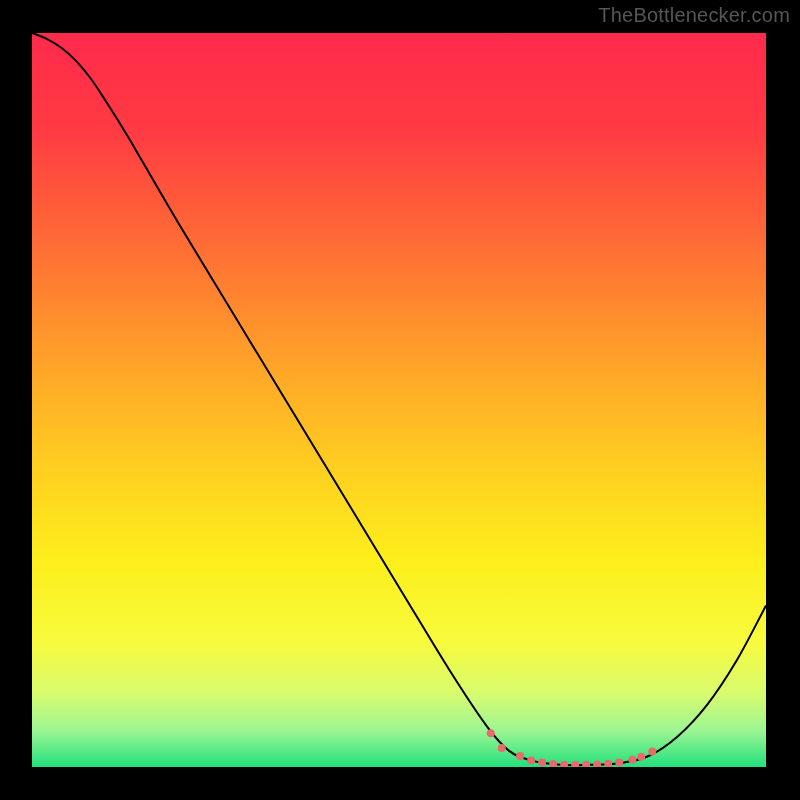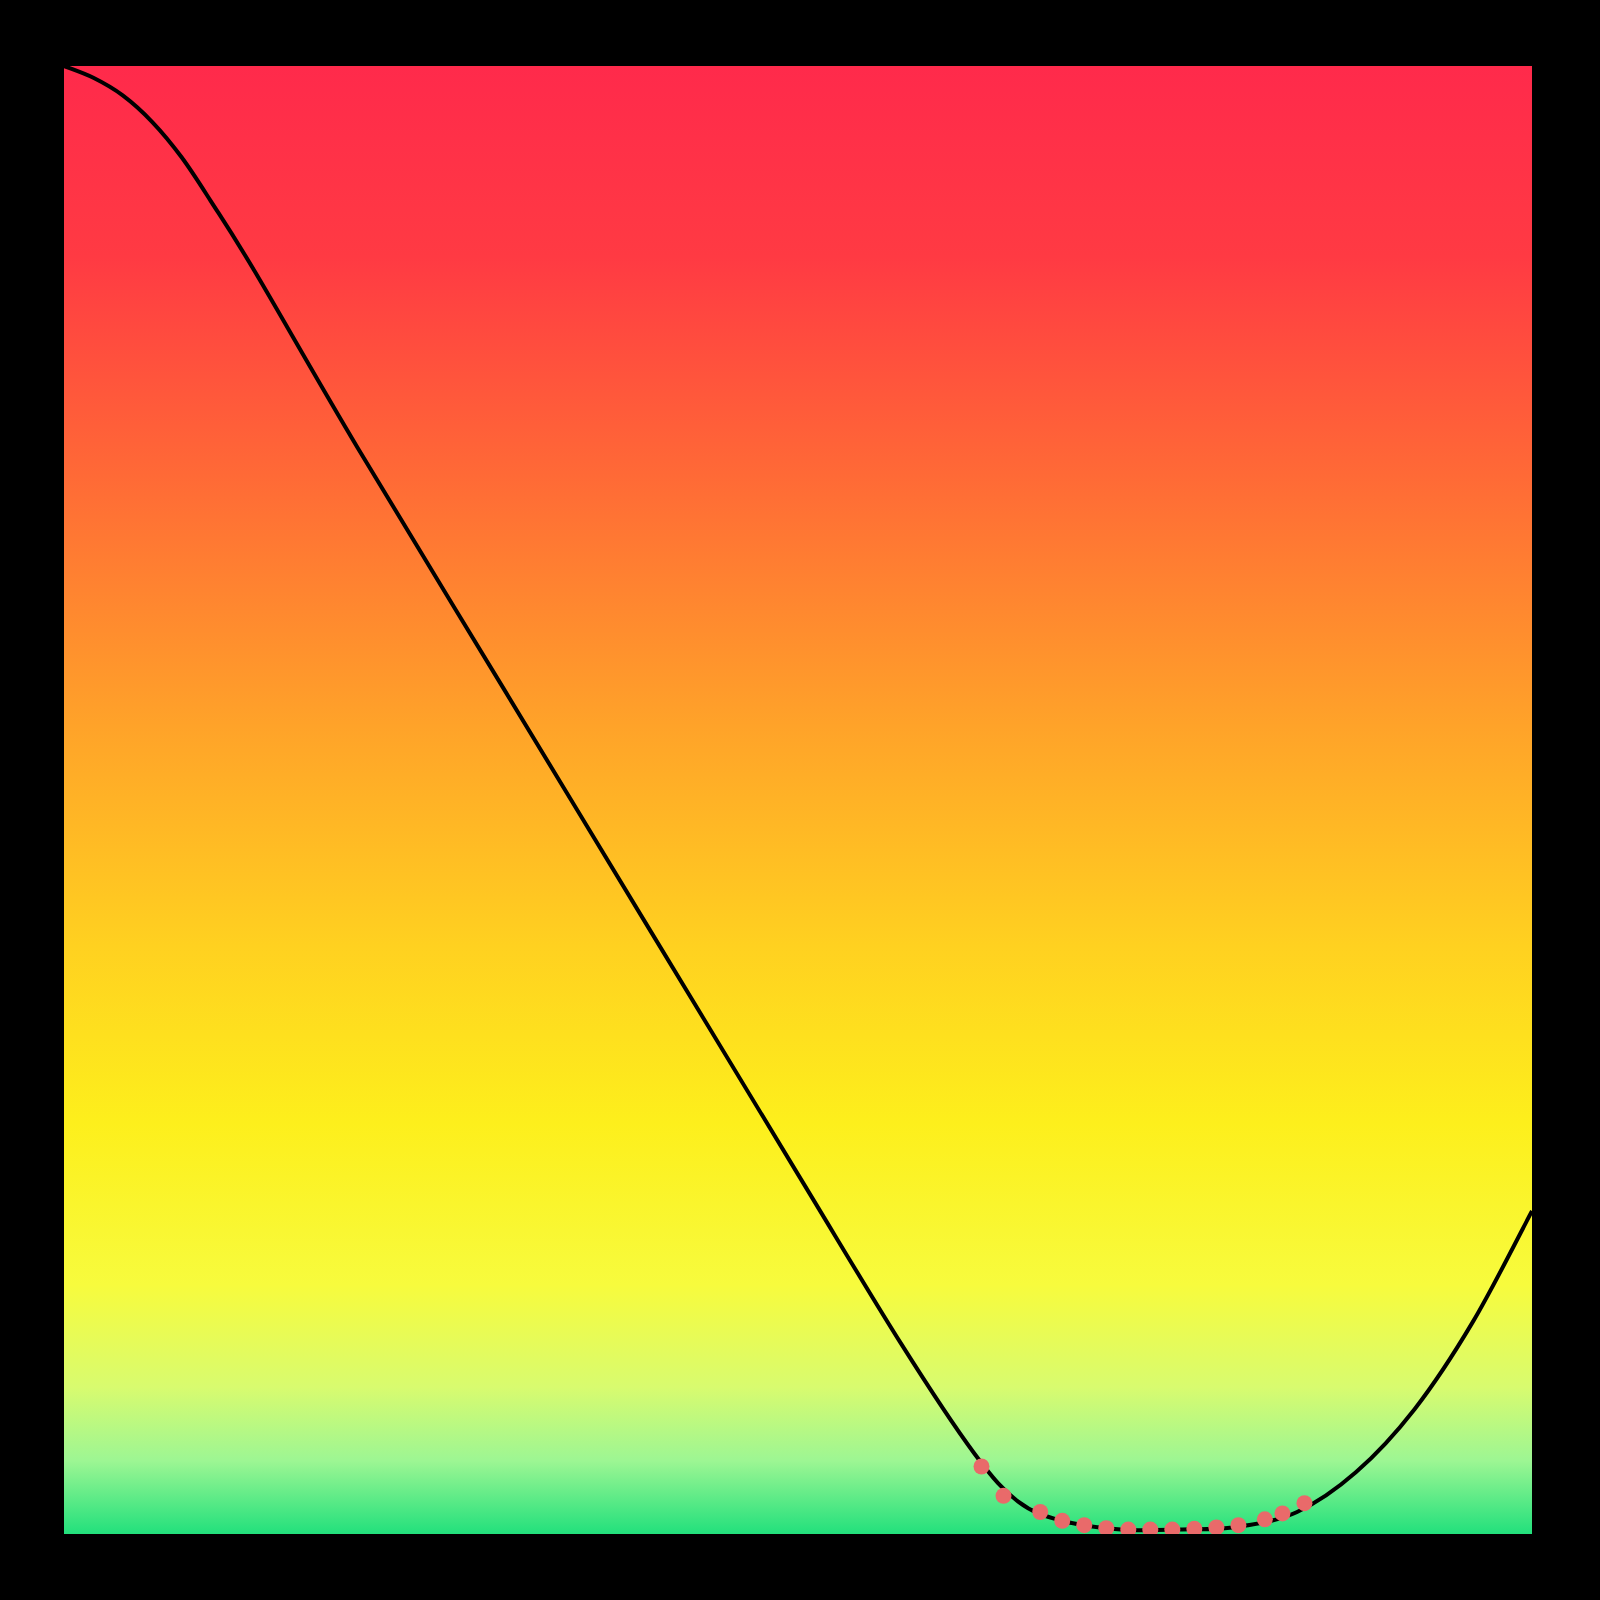--- a/index.html
+++ b/index.html
@@ -32,20 +32,21 @@
     top: 33px;
     width: 734px;
     height: 734px;
     display: block;
   }
 </style>
 </head>
 <body>
 <div class="stage">
 
+  <div class="watermark">TheBottlenecker.com</div>
 
   <svg class="plot" viewBox="0 0 734 734" preserveAspectRatio="none">
     <defs>
       <linearGradient id="bg-grad" x1="0" y1="0" x2="0" y2="1">
           <stop offset="0%" stop-color="#ff2a4b"></stop>
           <stop offset="13%" stop-color="#ff3a43"></stop>
           <stop offset="28.000000000000004%" stop-color="#ff6a36"></stop>
           <stop offset="45%" stop-color="#ffa329"></stop>
           <stop offset="60%" stop-color="#ffd120"></stop>
           <stop offset="72%" stop-color="#fdef1c"></stop>

